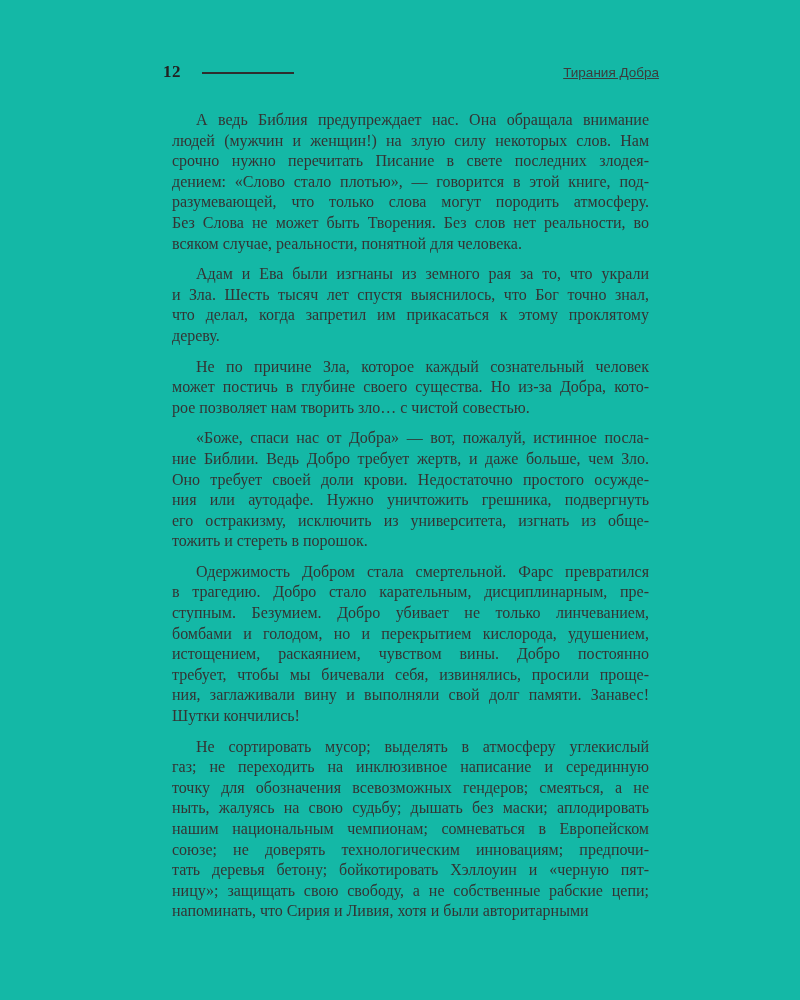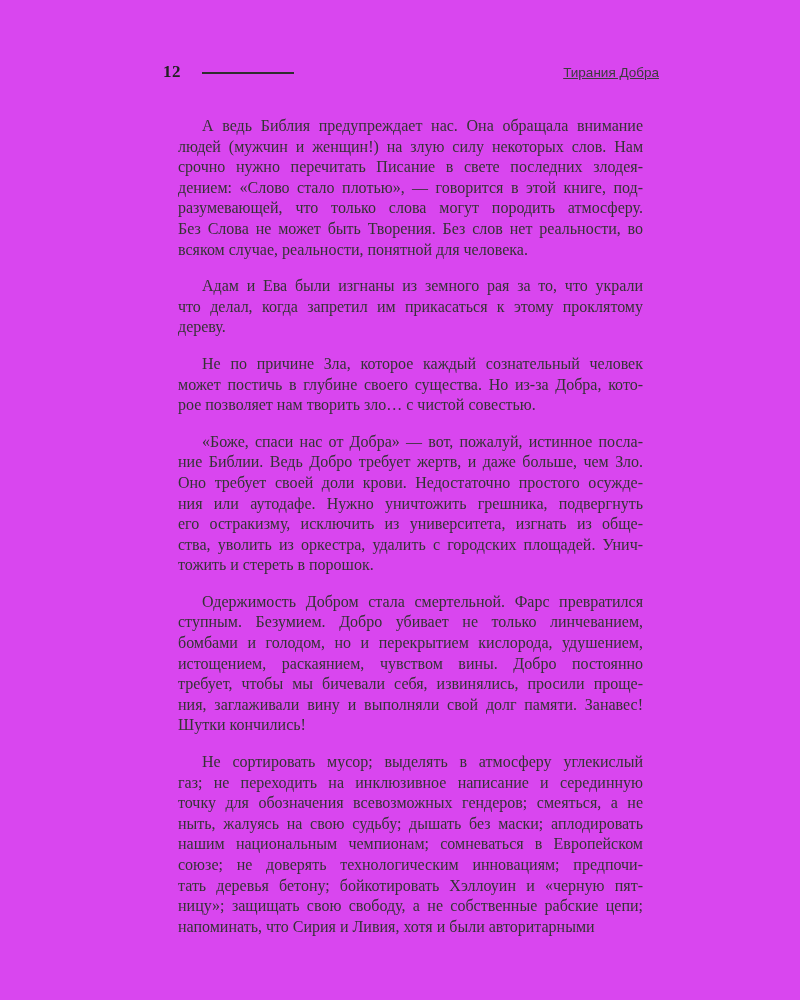--- a/index.html
+++ b/index.html
@@ -1,20 +1,20 @@
 <!DOCTYPE html>
 <html lang="ru"><head>
 <meta charset="utf-8">
 <style>
   html, body { margin: 0; padding: 0; background: #ffffff; }
   .page {
     position: relative;
     width: 800px;
     height: 1000px;
-    background: #d946ef;
+    background: #14b8a6;
     font-family: "Liberation Serif", serif;
     color: #343434;
     overflow: hidden;
   }
   .header {
     position: absolute;
     top: 62px;
     left: 163px;
     right: 141px;
     height: 20px;
@@ -42,21 +42,21 @@
     text-decoration: underline;
   }
   .text-block {
     position: absolute;
     top: 100px;
     left: 162px;
     width: 497px;
     font-size: 16px;
     line-height: 20.6px;
   }
-  .para { margin: 16px; }
+  .para { margin: 10px; }
   .line {
     text-align: justify;
     text-align-last: justify;
     white-space: nowrap;
   }
   .line.first { text-indent: 24px; }
   .line.last { text-align-last: left; white-space: normal; }
 </style>
 </head>
 <body>
@@ -72,39 +72,40 @@
         <div class="line first">А ведь Библия предупреждает нас. Она обращала внимание</div>
         <div class="line">людей (мужчин и женщин!) на злую силу некоторых слов. Нам</div>
         <div class="line">срочно нужно перечитать Писание в свете последних злодея-</div>
         <div class="line">дением: «Слово стало плотью», — говорится в этой книге, под-</div>
         <div class="line">разумевающей, что только слова могут породить атмосферу.</div>
         <div class="line">Без Слова не может быть Творения. Без слов нет реальности, во</div>
         <div class="line last">всяком случае, реальности, понятной для человека.</div>
       </div>
       <div class="para">
         <div class="line first">Адам и Ева были изгнаны из земного рая за то, что украли</div>
+        <div class="line">и Зла. Шесть тысяч лет спустя выяснилось, что Бог точно знал,</div>
         <div class="line">что делал, когда запретил им прикасаться к этому проклятому</div>
         <div class="line last">дереву.</div>
       </div>
       <div class="para">
         <div class="line first">Не по причине Зла, которое каждый сознательный человек</div>
         <div class="line">может постичь в глубине своего существа. Но из-за Добра, кото-</div>
         <div class="line last">рое позволяет нам творить зло… с чистой совестью.</div>
       </div>
       <div class="para">
         <div class="line first">«Боже, спаси нас от Добра» — вот, пожалуй, истинное посла-</div>
         <div class="line">ние Библии. Ведь Добро требует жертв, и даже больше, чем Зло.</div>
         <div class="line">Оно требует своей доли крови. Недостаточно простого осужде-</div>
         <div class="line">ния или аутодафе. Нужно уничтожить грешника, подвергнуть</div>
         <div class="line">его остракизму, исключить из университета, изгнать из обще-</div>
-        <div class="line">ства, уволить из оркестра, удалить с городских площадей. Унич-</div>
         <div class="line last">тожить и стереть в порошок.</div>
       </div>
       <div class="para">
         <div class="line first">Одержимость Добром стала смертельной. Фарс превратился</div>
+        <div class="line">в трагедию. Добро стало карательным, дисциплинарным, пре-</div>
         <div class="line">ступным. Безумием. Добро убивает не только линчеванием,</div>
         <div class="line">бомбами и голодом, но и перекрытием кислорода, удушением,</div>
         <div class="line">истощением, раскаянием, чувством вины. Добро постоянно</div>
         <div class="line">требует, чтобы мы бичевали себя, извинялись, просили проще-</div>
         <div class="line">ния, заглаживали вину и выполняли свой долг памяти. Занавес!</div>
         <div class="line last">Шутки кончились!</div>
       </div>
       <div class="para">
         <div class="line first">Не сортировать мусор; выделять в атмосферу углекислый</div>
         <div class="line">газ; не переходить на инклюзивное написание и серединную</div>

